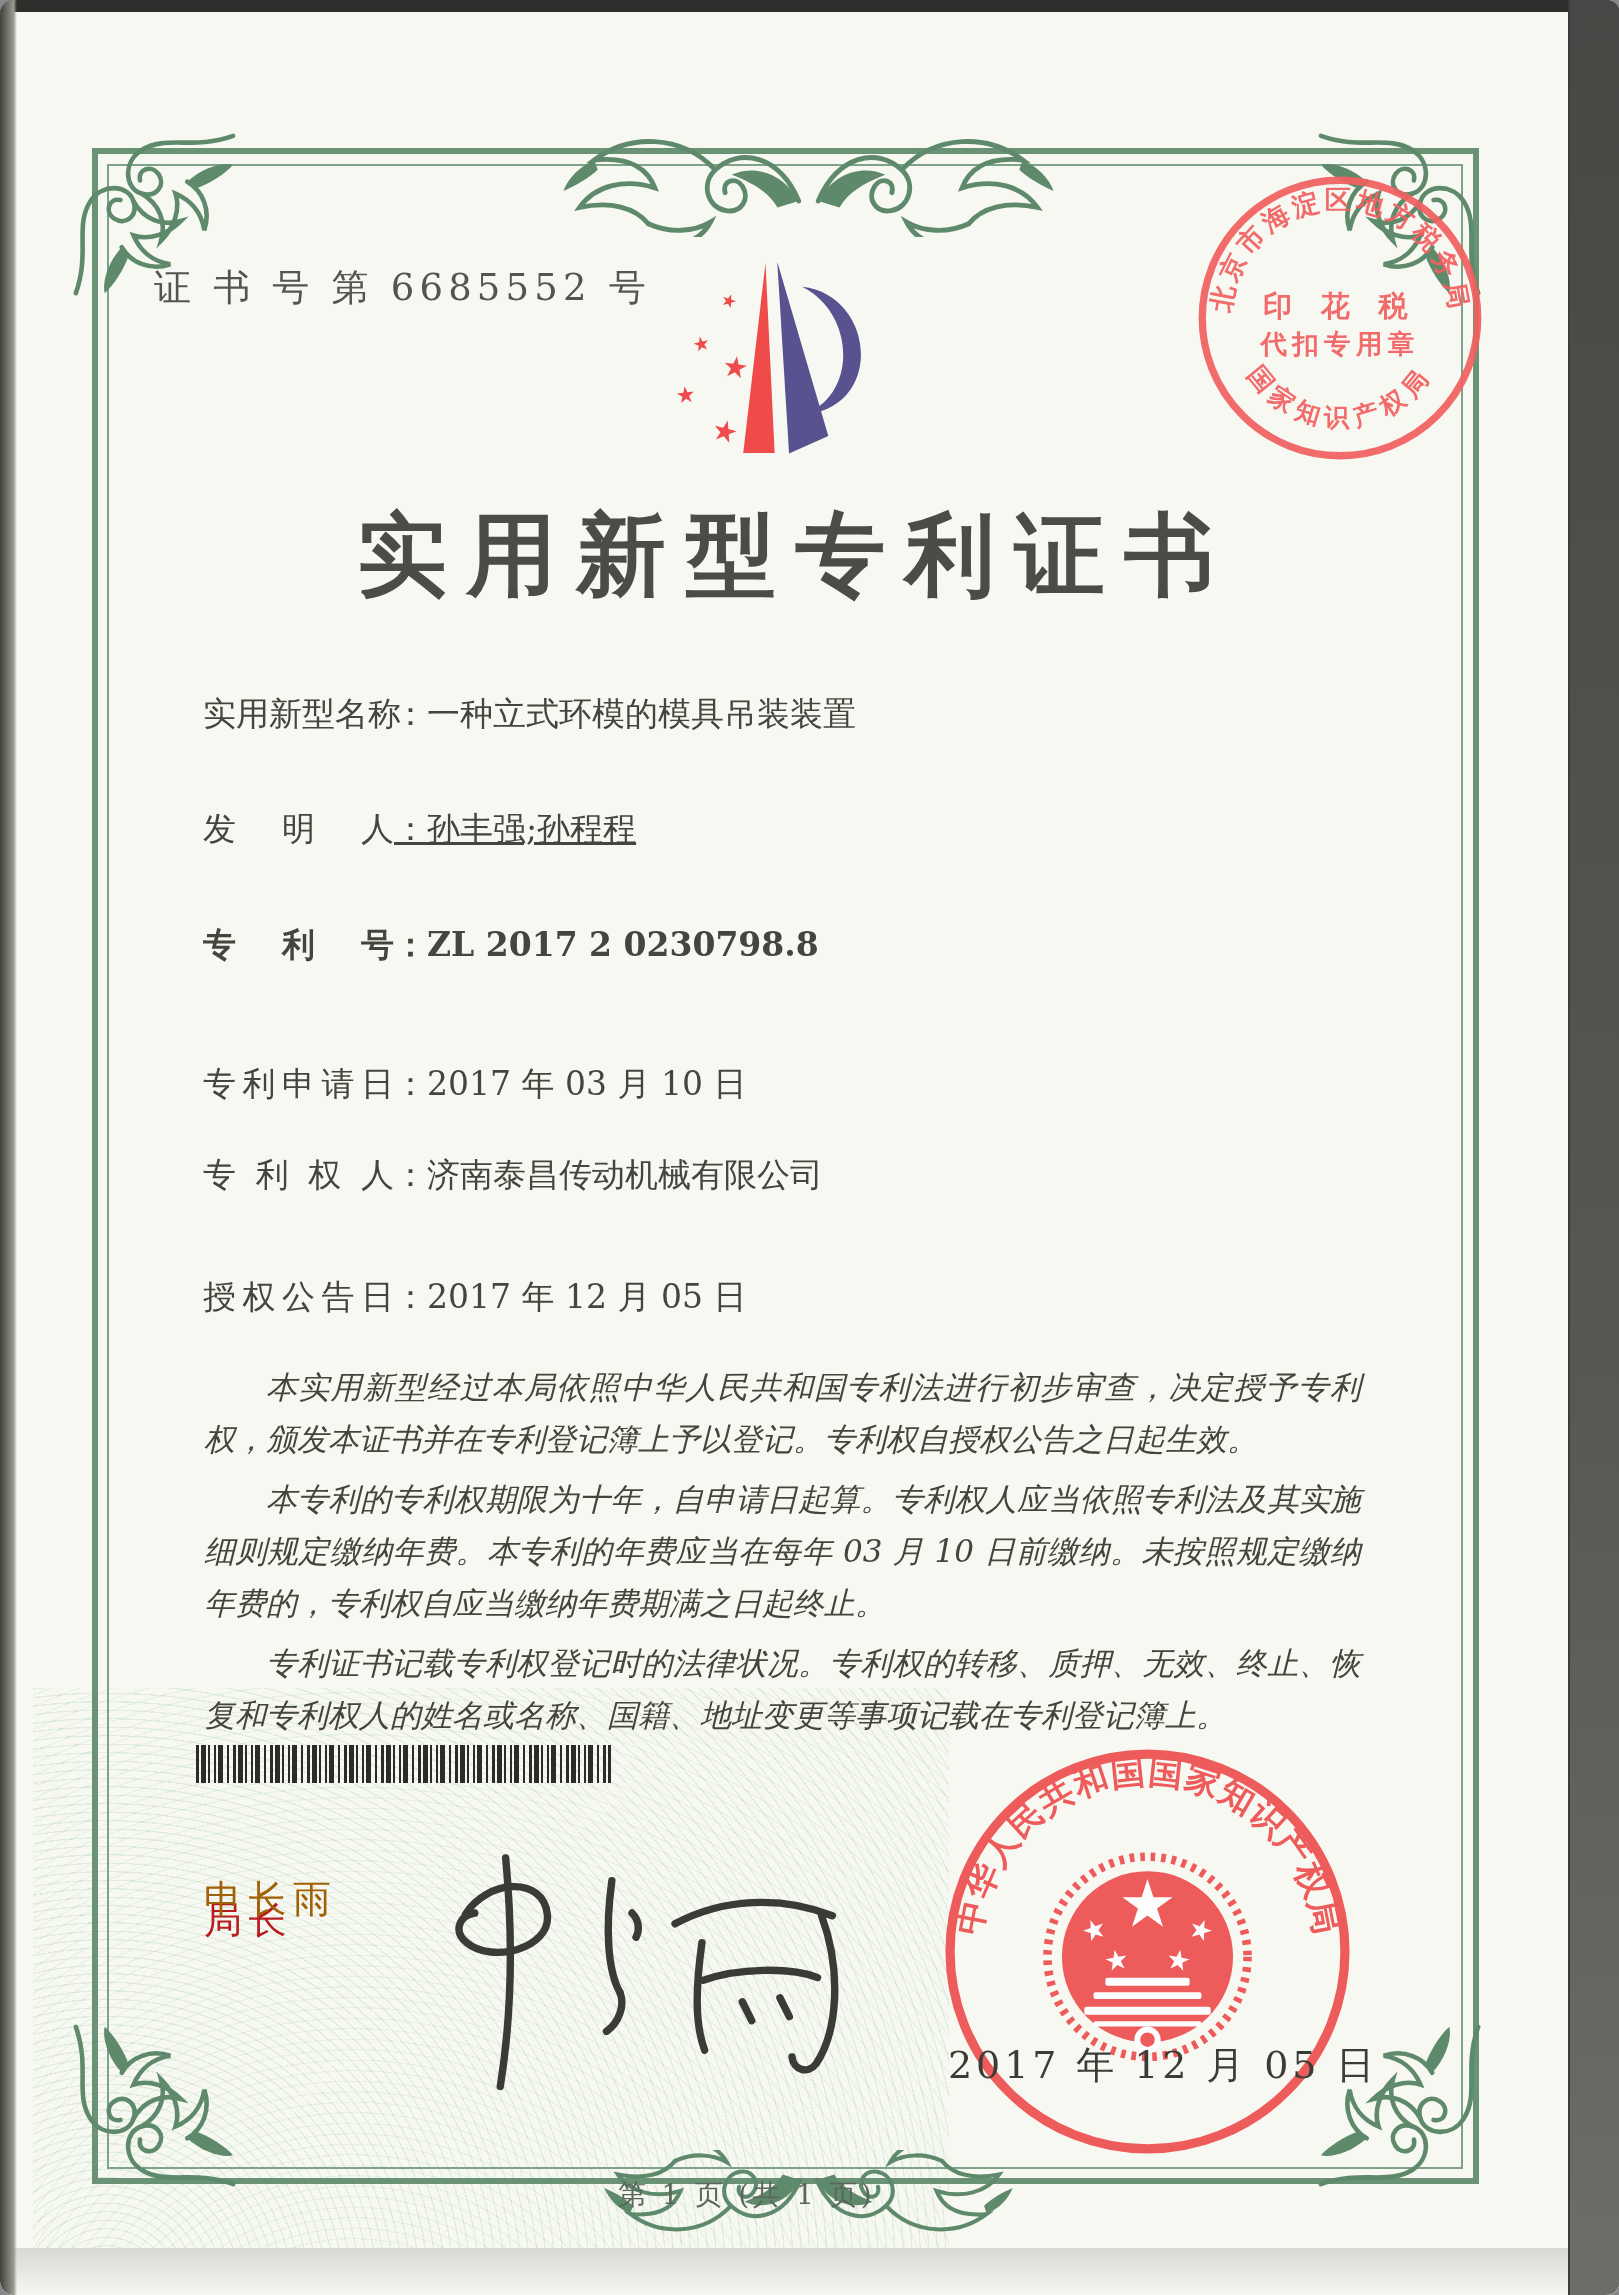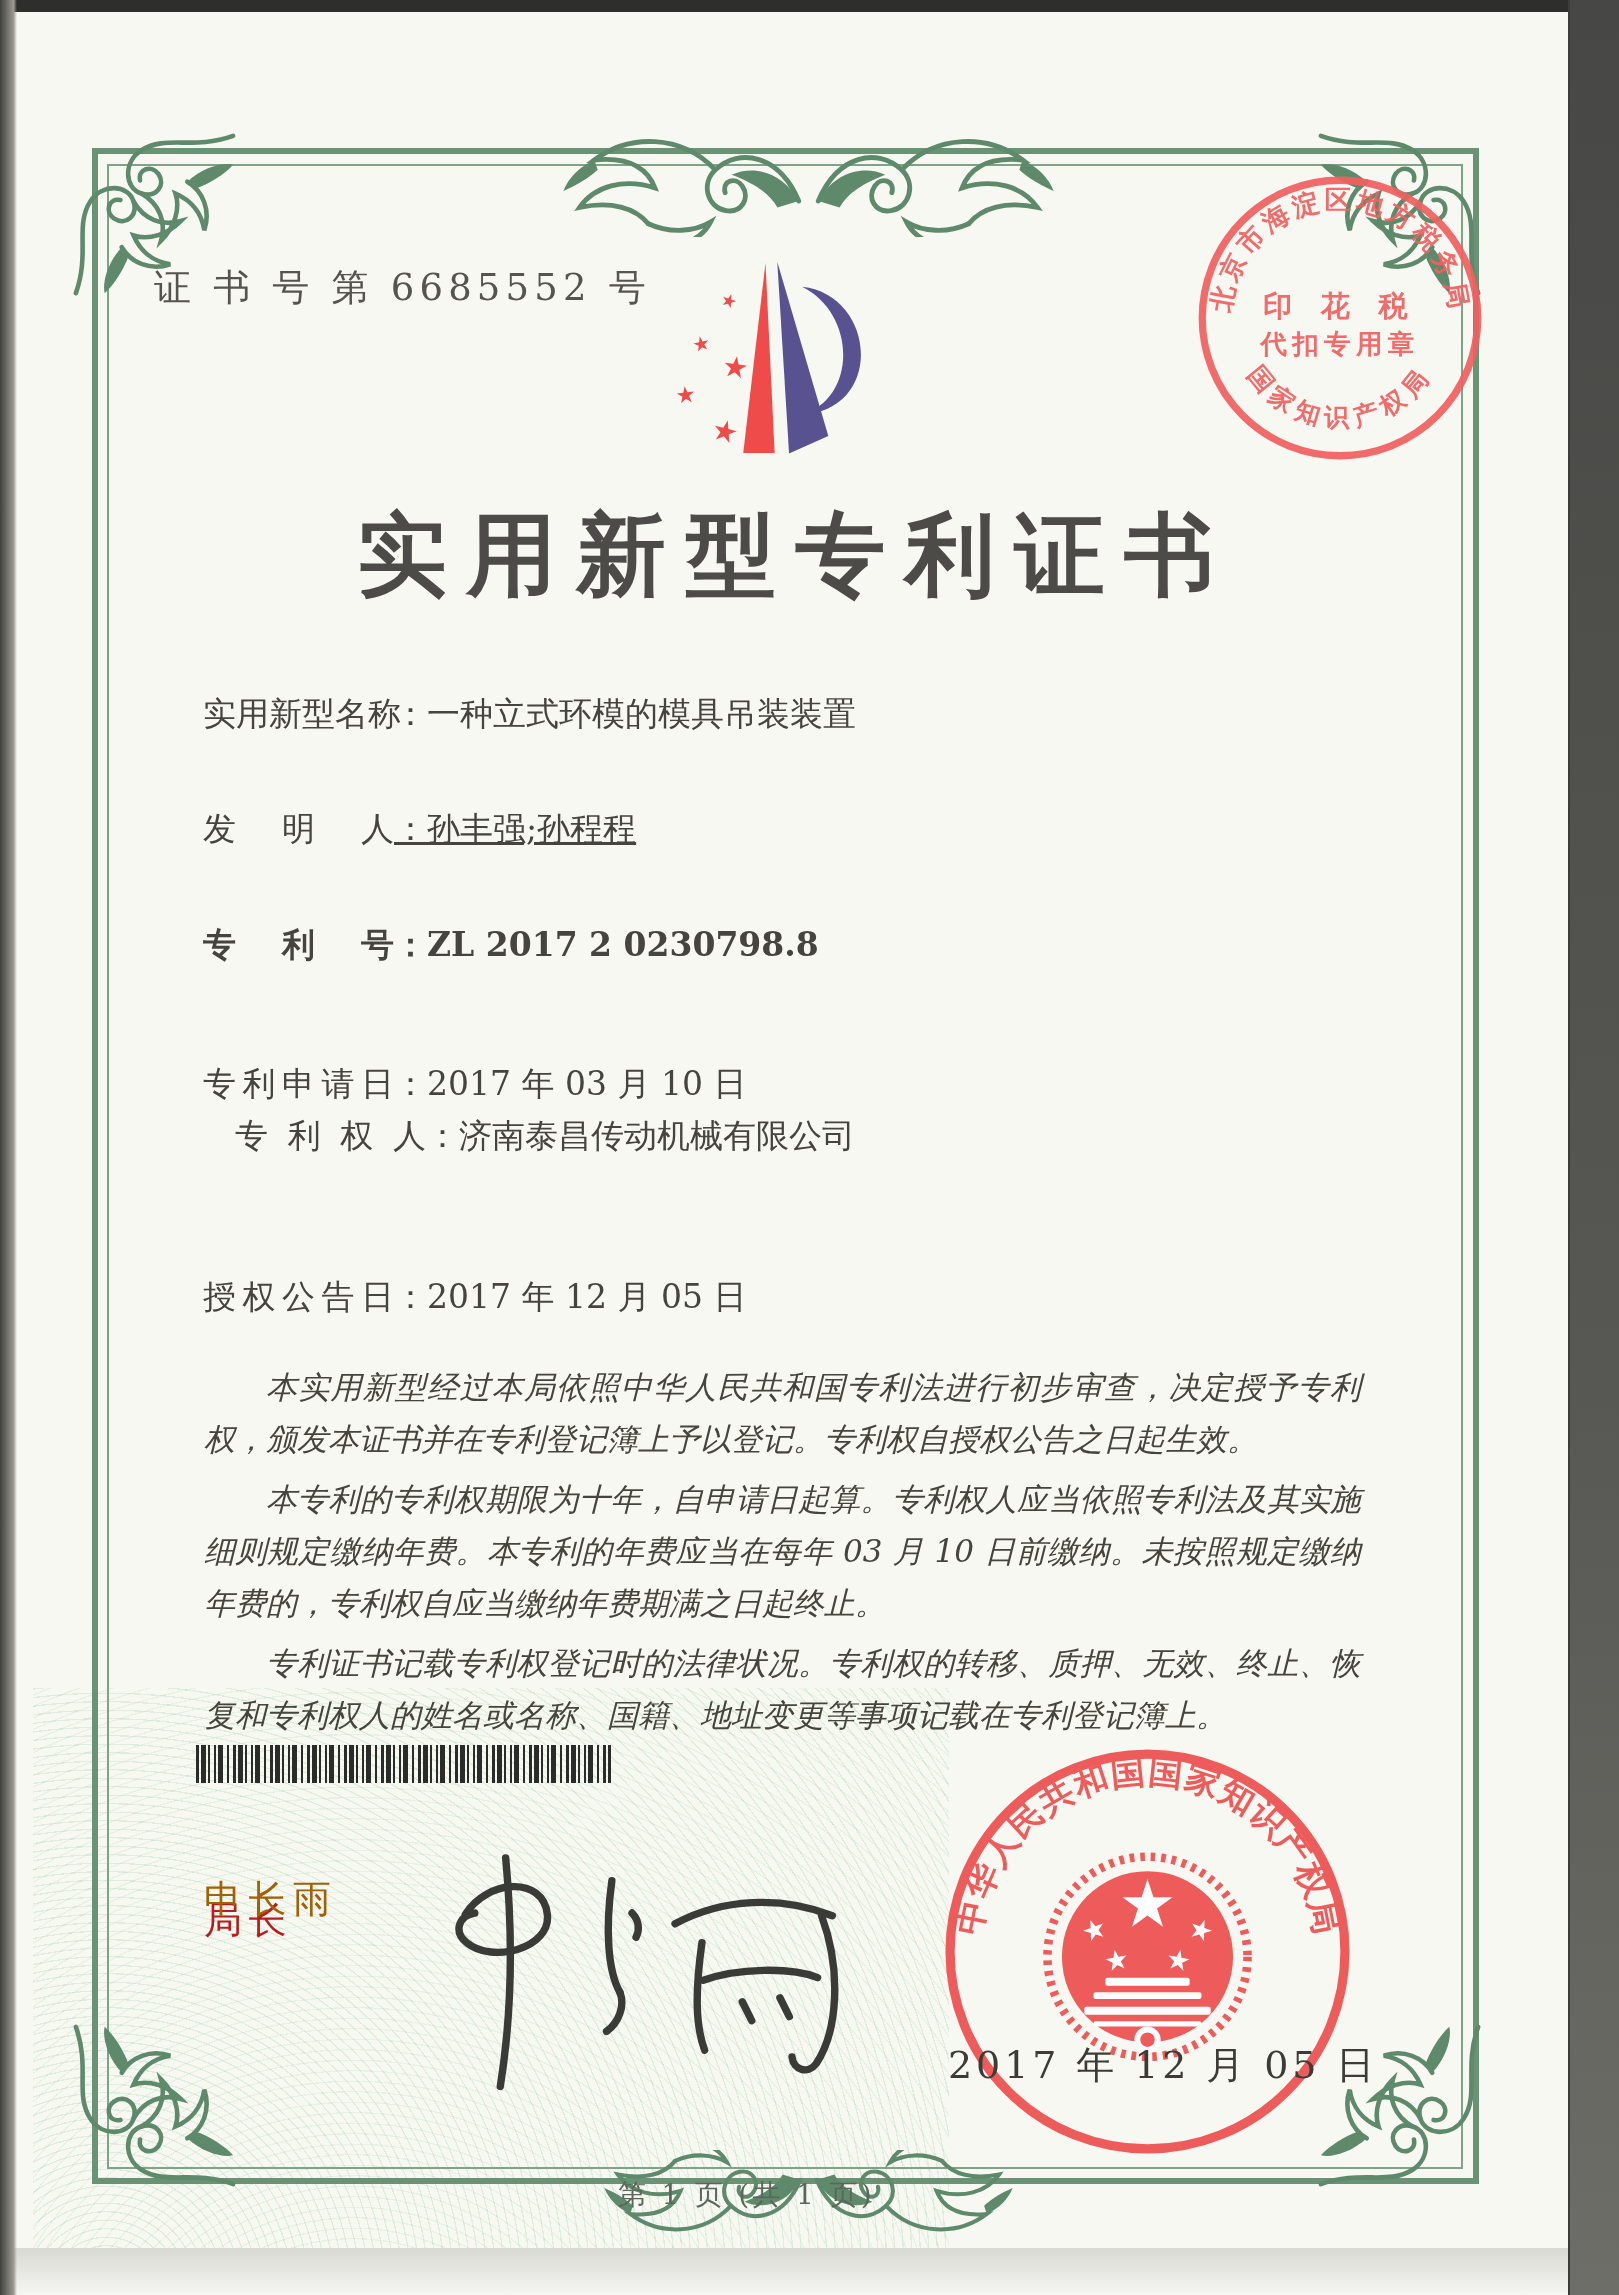--- a/index.html
+++ b/index.html
@@ -1,18 +1,18 @@
 <!DOCTYPE html>
 <html style="font-size:10.5px"><head>
 <meta charset="utf-8">
 <style>
   html,body{margin:0;padding:0;background:#888;}
   #page{
     position:relative;width:1620px;height:2295px;background:#f8f8f2;overflow:hidden;
-    font-family:"DejaVu Serif","Liberation Serif",serif;color:#474640;
+    font-family:"DejaVu Serif","Liberation Serif",serif;color:#474640;border-radius:14px;
   }
   .abs{position:absolute;}
   
   .edge-top{left:0;top:0;width:1620px;height:11.8px;background:#2e2e2c;z-index:60;}
   .edge-left{left:0;top:0;width:17px;height:2295px;background:linear-gradient(90deg,#40403c,#9a9a92 80%,rgba(0,0,0,0));z-index:60;}
   .edge-right{left:1568px;top:0;width:52px;height:2295px;background:linear-gradient(180deg,#474745,#575753 60%,#6e6e68);z-index:60;border-left:2px solid #3c3c3a;}
   .edge-bottom{left:0;top:2248px;width:1620px;height:47px;background:linear-gradient(180deg,#d9d9d3,#f6f6f2);z-index:55;}
   
   .frame-thick{left:92px;top:148px;width:1387px;height:2036px;border:6.5px solid #6a9275;box-sizing:border-box;}
   .frame-thin{left:107px;top:164px;width:1356px;height:2005px;border:2px solid #7fa389;box-sizing:border-box;}
@@ -30,21 +30,21 @@
     background:
       repeating-radial-gradient(circle at 8% 108%, rgba(140,195,150,0) 0 7.2px, rgba(140,195,150,0.22) 7.2px 8.5px),
       repeating-radial-gradient(circle at 35% 135%, rgba(140,195,150,0) 0 9.2px, rgba(140,195,150,0.14) 9.2px 10.5px);
   }
   
   .cert-no{left:154px;top:263px;font-size:37px;letter-spacing:5.2px;color:#56544e;}
   .title{left:92px;top:495px;width:1387px;text-align:center;font-size:90px;font-weight:700;
          letter-spacing:19.6px;text-indent:19.6px;color:#4c4b47;}
   .field{left:203px;height:46px;font-size:33px;white-space:nowrap;color:#45443e;}
   .field .lbl{display:inline-block;width:191px;text-align:justify;text-align-last:justify;vertical-align:bottom;}
-  .f0{top:692px;} .f1{top:807px;text-decoration:underline;} .f2{top:923px;font-weight:bold;} .f3{top:1062px;} .f4{top:1114px;margin-left:32px;} .f5{top:1275px;}
+  .f0{top:692px;} .f1{top:807px;text-decoration:underline;} .f2{top:923px;font-weight:bold;} .f3{top:1062px;} .f4{top:1153px;} .f5{top:1275px;}
   .paras{left:196px;top:1353px;width:1173px;font-size:31px;line-height:52px;text-align:justify;color:#45443d;}
   .paras p{margin:8px;text-indent:2em;font-style:italic;}
   
   .barcode{left:196px;top:1745px;width:415px;height:38px;z-index:2;
     background:
       repeating-linear-gradient(90deg,
         #2b2b29 0 2.6px, transparent 2.6px 4.6px,
         #2b2b29 4.6px 9.8px, transparent 9.8px 11.8px,
         #2b2b29 11.8px 13.7px, transparent 13.7px 18.3px,
         #2b2b29 18.3px 20px, transparent 20px 21.6px,

